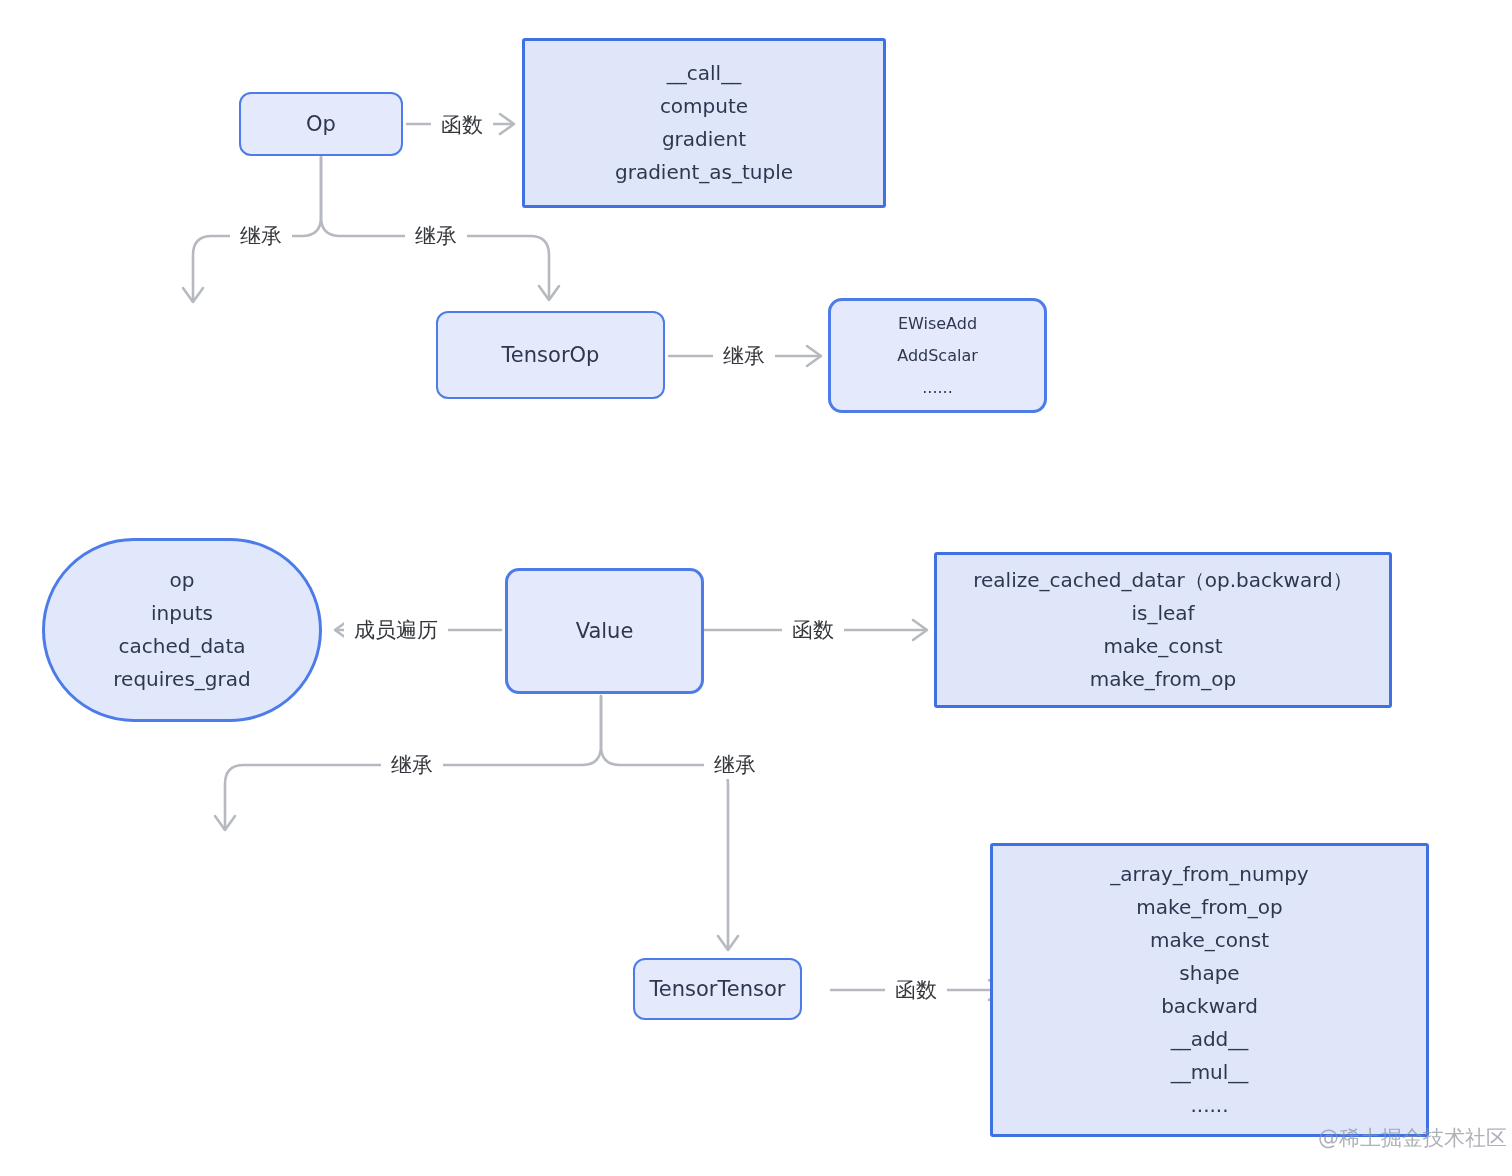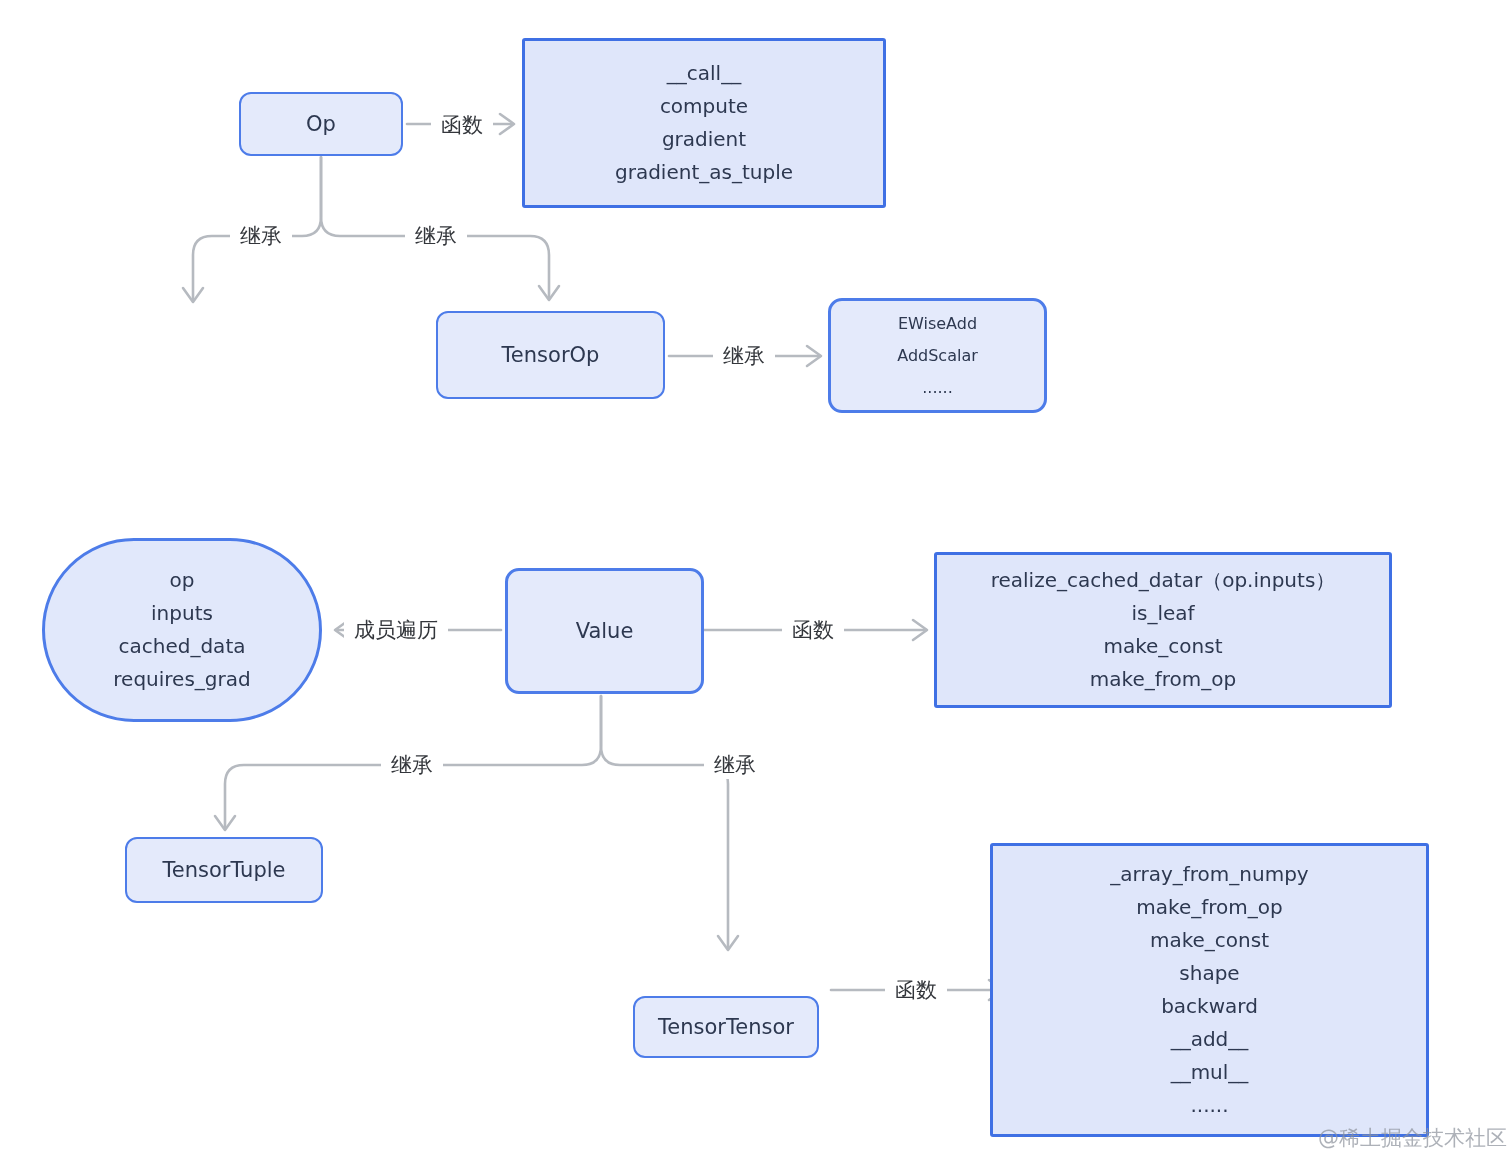--- a/index.html
+++ b/index.html
@@ -98,31 +98,28 @@
     <div class="ml">inputs</div>
     <div class="ml">cached_data</div>
     <div class="ml">requires_grad</div>
   </div>
 
   <div class="node biground" style="left:505px;top:568px;width:199px;height:126px">
     <div class="nl">Value</div>
   </div>
 
   <div class="node panel" style="left:934px;top:552px;width:458px;height:156px">
-    <div class="ml">realize_cached_datar（op.inputs）</div>
+    <div class="ml">realize_cached_datar（op.backward）</div>
     <div class="ml">is_leaf</div>
     <div class="ml">make_const</div>
     <div class="ml">make_from_op</div>
   </div>
 
-  <div class="node rounded" style="left:125px;top:837px;width:198px;height:66px">
-    <div class="nl">TensorTuple</div>
-  </div>
 
-  <div class="node rounded" style="left:633px;top:996px;width:186px;height:62px">
+  <div class="node rounded" style="left:633px;top:958px;width:169px;height:62px">
     <div class="nl">TensorTensor</div>
   </div>
 
   <div class="node panel" style="left:990px;top:843px;width:439px;height:294px">
     <div class="ml">_array_from_numpy</div>
     <div class="ml">make_from_op</div>
     <div class="ml">make_const</div>
     <div class="ml">shape</div>
     <div class="ml">backward</div>
     <div class="ml">__add__</div>

